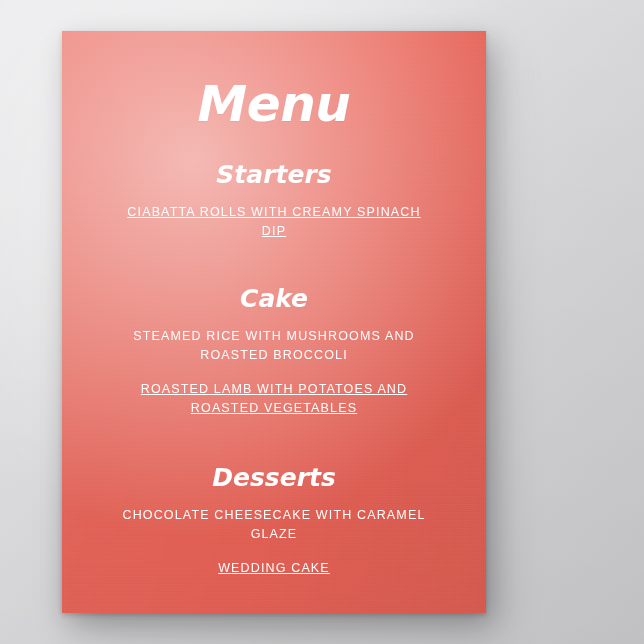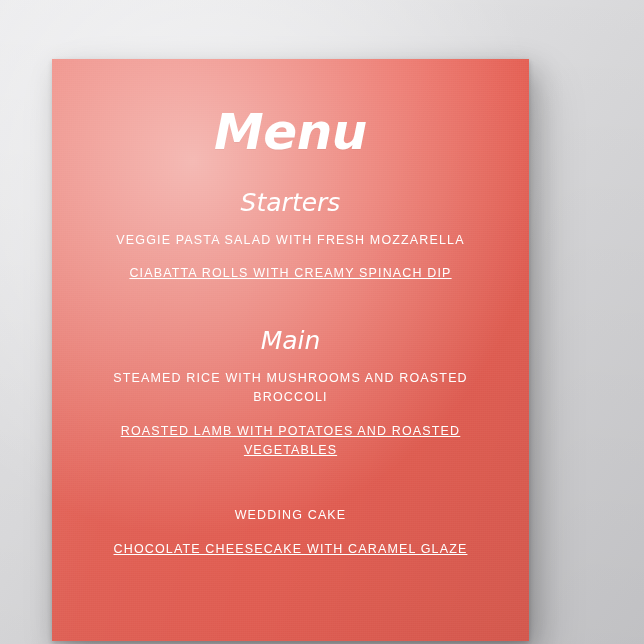--- a/index.html
+++ b/index.html
@@ -25,31 +25,30 @@
     content: "";
     position: absolute;
     inset: 0;
     pointer-events: none;
     background: radial-gradient(ellipse at 30% 25%, rgba(255,255,255,0.55) 0%, rgba(255,255,255,0) 55%),
                 linear-gradient(180deg, rgba(0,0,0,0.02) 0%, rgba(0,0,0,0.07) 100%);
   }
 
   .poster {
     position: absolute;
-    left: 52px;
+    left: 62px;
     top: 31px;
-    width: 477px;
+    width: 424px;
     height: 582px;
     background: #f16458;
     box-shadow:
       0 2px 5px rgba(0,0,0,0.20),
       6px 10px 26px rgba(0,0,0,0.22),
       14px 20px 44px rgba(0,0,0,0.13);
     overflow: hidden;
-    margin-top: 28px;
   }
 
   
   .poster::before {
     content: "";
     position: absolute;
     inset: 0;
     pointer-events: none;
     opacity: 0.22;
     background-image:
@@ -89,21 +88,21 @@
   .section {
     margin-top: 30px;
   }
   .section.starters { margin-top: 32px; }
   .section.main { margin-top: 44px; }
   .section.desserts { margin-top: 46px; }
 
   .section-heading {
     font-family: "DejaVu Sans", sans-serif;
     font-style: italic;
-    font-weight: normal;
+    font-weight: bold;
     font-size: 25px;
     line-height: 1.1;
     margin: 0 0 14px 0;
   }
 
   .item {
     font-family: "Liberation Sans", sans-serif;
     font-size: 12.5px;
     letter-spacing: 1.15px;
     line-height: 1.55;
@@ -118,31 +117,31 @@
 
 <div class="scene">
 
   <div class="poster">
     <div class="poster-inner">
 
       <h1 class="menu-title">Menu</h1>
 
       <div class="section starters">
         <h2 class="section-heading">Starters</h2>
-        <p class="item">Veggie Pasta Salad with Fresh Mozzarella</p>
         <p class="item">Ciabatta Rolls with Creamy Spinach Dip</p>
       </div>
 
       <div class="section main">
-        <h2 class="section-heading">Main</h2>
+        <h2 class="section-heading">Cake</h2>
         <p class="item">Steamed Rice with Mushrooms and Roasted Broccoli</p>
         <p class="item">Roasted Lamb with Potatoes and Roasted Vegetables</p>
       </div>
 
       <div class="section desserts">
+        <h2 class="section-heading">Desserts</h2>
+        <p class="item">Chocolate Cheesecake with Caramel Glaze</p>
         <p class="item">Wedding Cake</p>
-        <p class="item">Chocolate Cheesecake with Caramel Glaze</p>
       </div>
 
     </div>
   </div>
 
 </div>
 
 </body></html>

